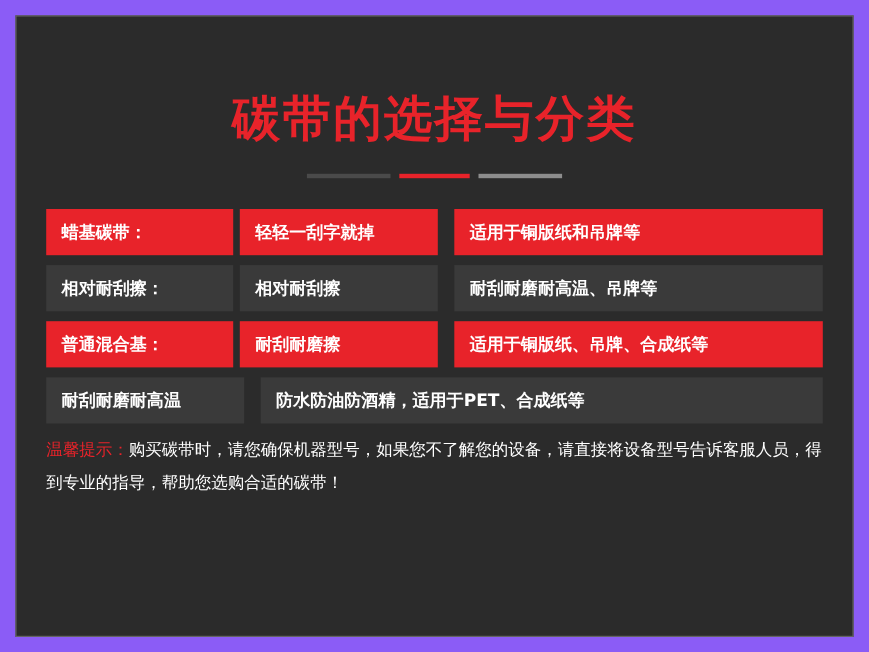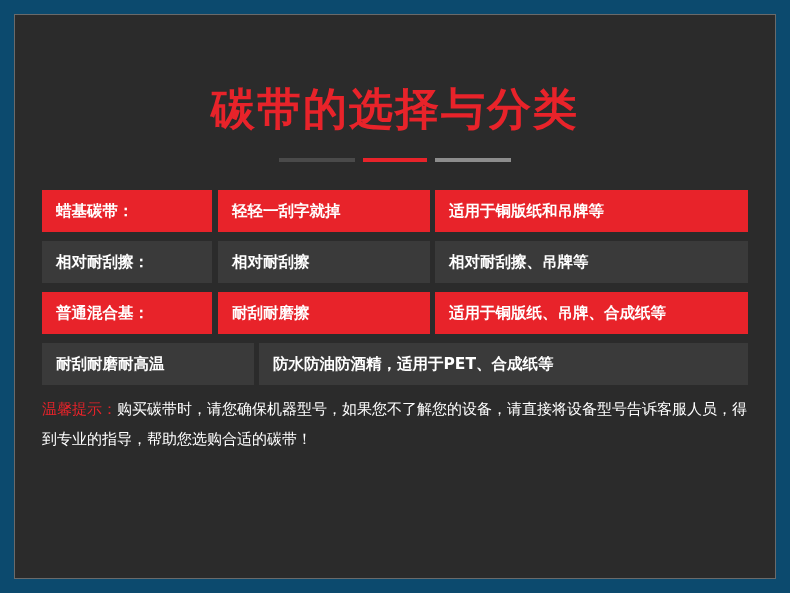--- a/index.html
+++ b/index.html
@@ -10,21 +10,21 @@
     width: 790px;
     height: 593px;
     background: #ffffff;
     font-family: "DejaVu Sans", "Liberation Sans", sans-serif;
     overflow: hidden;
   }
   .poster {
     position: relative;
     width: 790px;
     height: 593px;
-    background: #0c4a6e;
+    background: #8b5cf6;
     box-sizing: border-box;
     padding: 14px;
   }
   .poster-inner {
     position: relative;
     width: 100%;
     height: 100%;
     background: #2b2b2b;
     border: 1px solid #6a6a6a;
     box-sizing: border-box;
@@ -80,21 +80,21 @@
     display: flex;
     align-items: center;
     font-size: 15.5px;
     font-weight: bold;
     color: #ffffff;
     padding: 0 14px;
     box-sizing: border-box;
     white-space: nowrap;
   }
   .cell.c1 { width: 170px; margin-right: 6px; }
-  .cell.c2 { width: 212px; margin-right: 5px; }
+  .cell.c2 { width: 180px; margin-right: 15px; }
   .cell.c3 { flex: 1; }
   .red { background: #e8232a; }
   .dark { background: #3a3a3a; }
   .note {
     width: 706px;
     color: #ffffff;
     font-size: 15px;
     line-height: 30px;
     text-align: left;
   }
@@ -120,21 +120,21 @@
 
       <div class="row">
         <div class="cell c1 red">蜡基碳带：</div>
         <div class="cell c2 red">轻轻一刮字就掉</div>
         <div class="cell c3 red">适用于铜版纸和吊牌等</div>
       </div>
 
       <div class="row">
         <div class="cell c1 dark">相对耐刮擦：</div>
         <div class="cell c2 dark">相对耐刮擦</div>
-        <div class="cell c3 dark">相对耐刮擦、吊牌等</div>
+        <div class="cell c3 dark">耐刮耐磨耐高温、吊牌等</div>
       </div>
 
       <div class="row">
         <div class="cell c1 red">普通混合基：</div>
         <div class="cell c2 red">耐刮耐磨擦</div>
         <div class="cell c3 red">适用于铜版纸、吊牌、合成纸等</div>
       </div>
 
       <div class="row">
         <div class="cell c2 dark">耐刮耐磨耐高温</div>

